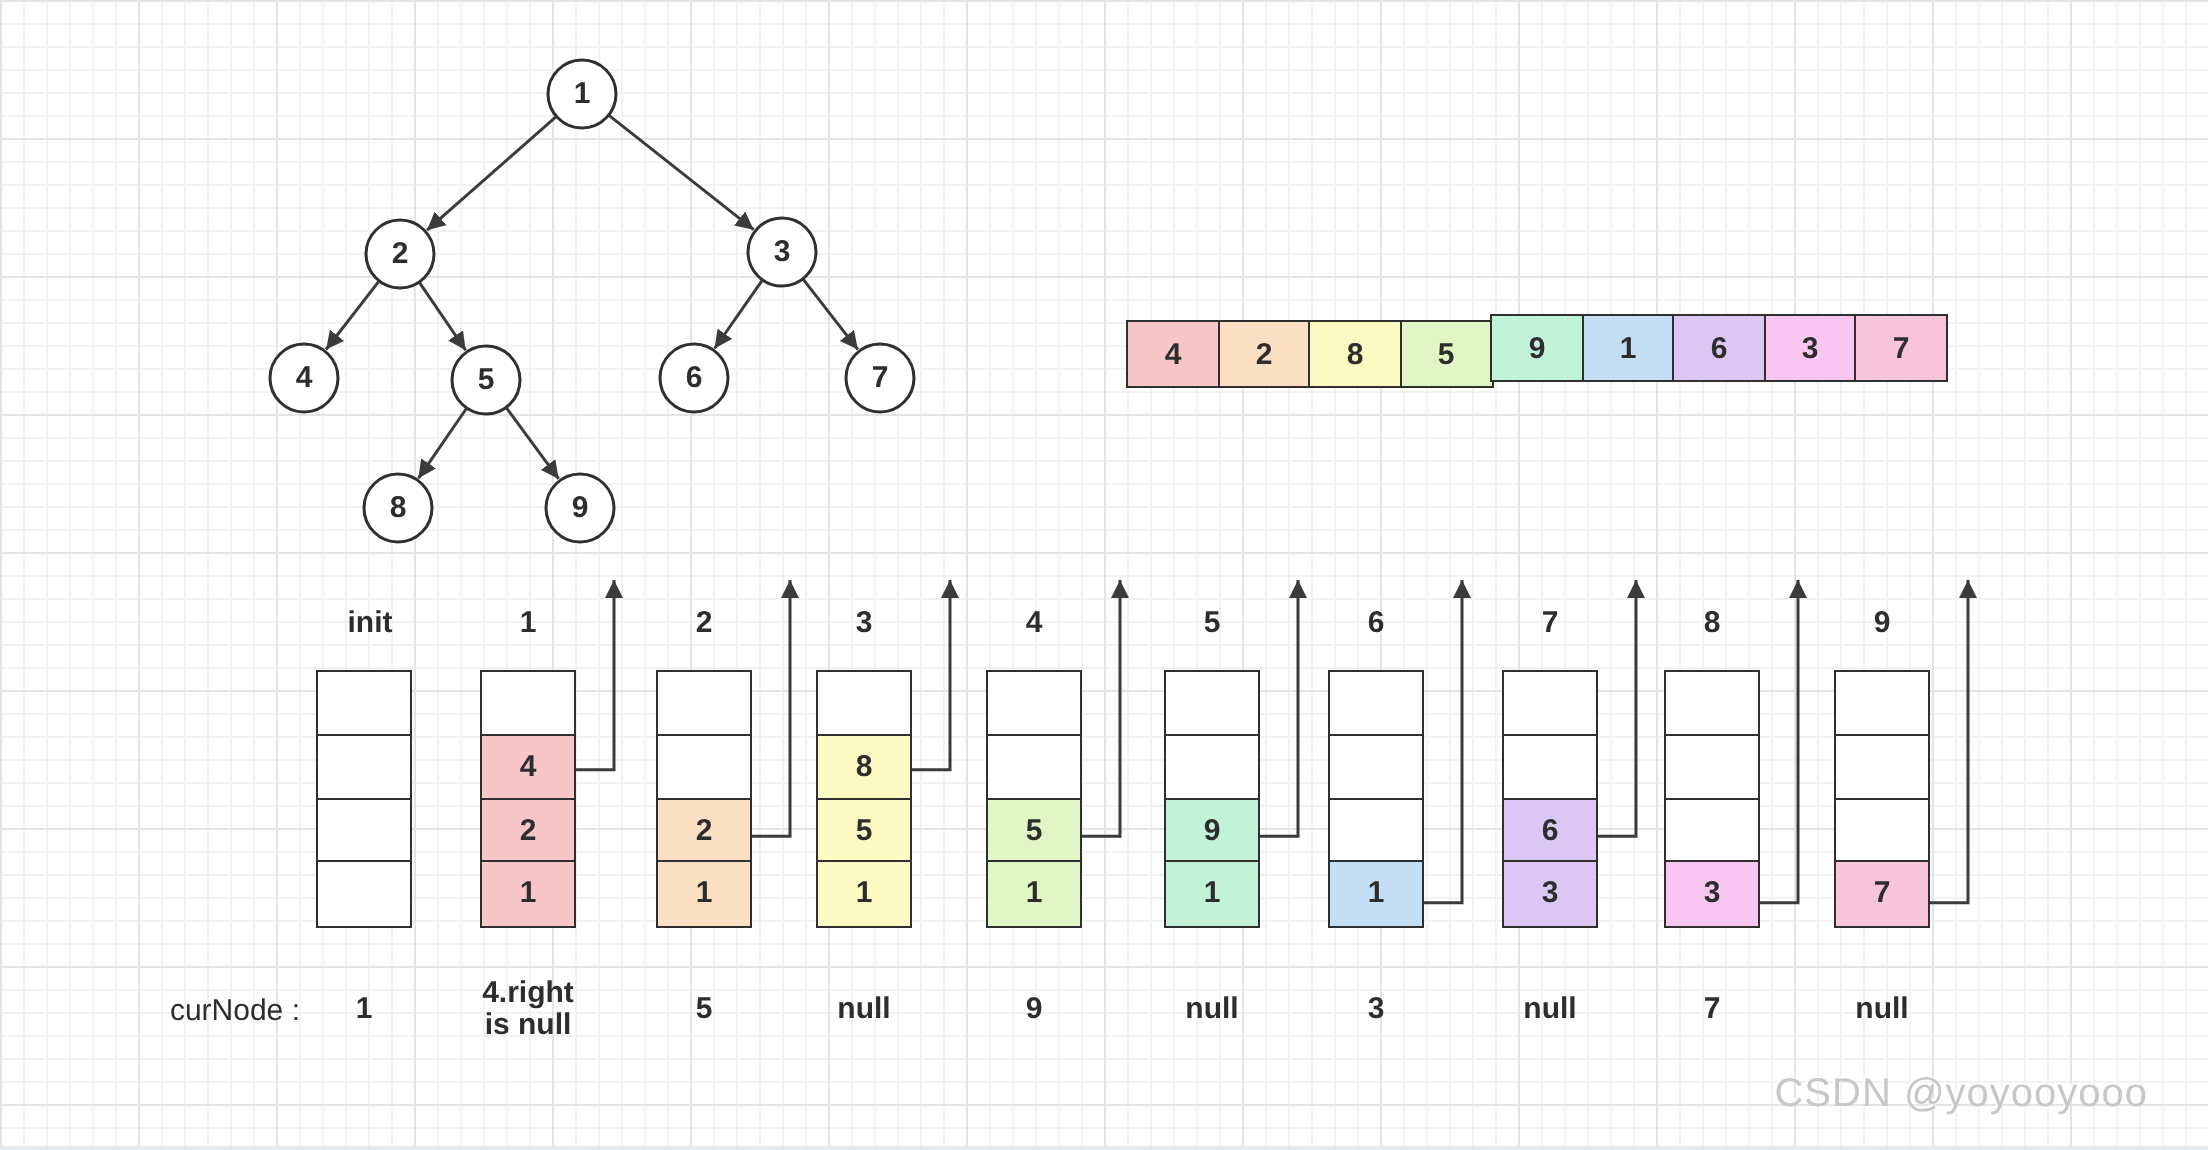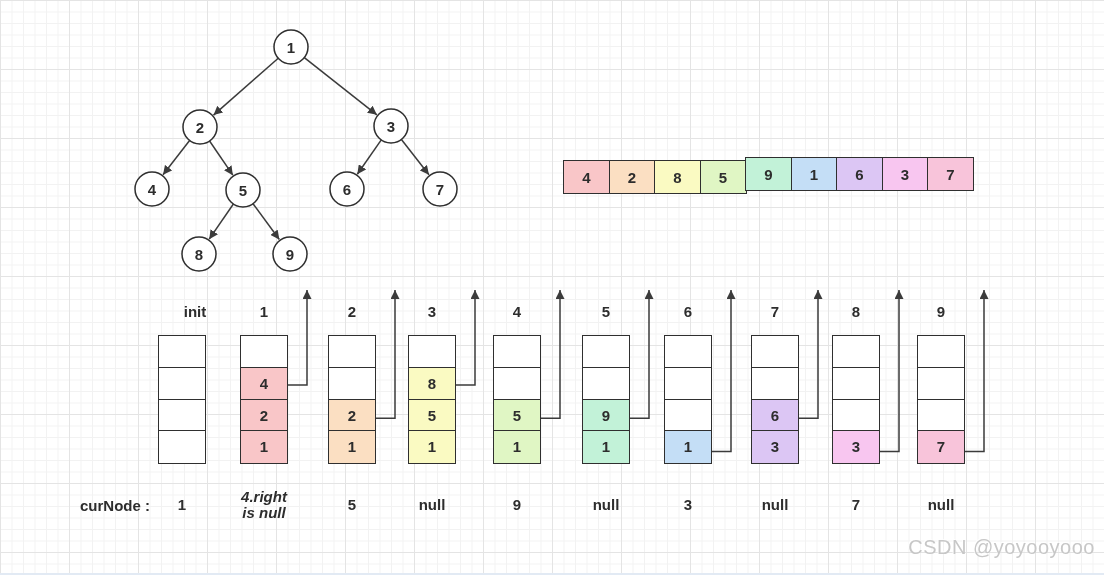--- a/index.html
+++ b/index.html
@@ -38,30 +38,30 @@
   .scell{
     box-sizing:border-box;width:48px;height:33.25px;border:1.5px solid #2f2f2f;
     display:flex;align-items:center;justify-content:center;
     font-size:15px;font-weight:bold;color:#2d2d2d;background:#ffffff;
   }
   .scell + .scell{margin-top:-1.5px;}
 
   .curnode-label{
     position:absolute;left:50px;top:488px;width:100px;height:34px;
     display:flex;align-items:center;justify-content:flex-end;
-    font-size:15px;font-weight:bold;color:#2d2d2d;
+    font-size:15px;font-weight:normal;color:#2d2d2d;
   }
   .curnode-val{
     position:absolute;top:488px;width:100px;height:34px;
     display:flex;align-items:center;justify-content:center;text-align:center;
     font-size:15px;font-weight:bold;color:#2d2d2d;
     white-space:pre-line;line-height:16px;
   }
   .watermark{
-    position:absolute;right:9px;top:536px;
+    position:absolute;right:30px;top:536px;
     font-size:20px;color:#c7c7c7;letter-spacing:.5px;
     text-shadow:-1px -1px 0 rgba(255,255,255,.9);
   }
   .bottom-edge{position:absolute;left:0;right:0;bottom:0;height:2px;background:#e2eaf4;}
 </style>
 </head>
 <body>
 
 <div class="stage">
   <svg class="diagram" viewBox="0 0 1104 575" xmlns="http://www.w3.org/2000/svg">
@@ -117,36 +117,36 @@
       <div class="acell" style="background-color: rgb(250, 250, 194);">8</div>
       <div class="acell" style="background-color: rgb(224, 246, 196);">5</div>
       <div class="acell raised" style="background-color: rgb(194, 242, 216);">9</div>
       <div class="acell raised" style="background-color: rgb(196, 222, 246);">1</div>
       <div class="acell raised" style="background-color: rgb(220, 198, 244);">6</div>
       <div class="acell raised" style="background-color: rgb(248, 198, 240);">3</div>
       <div class="acell raised" style="background-color: rgb(248, 196, 218);">7</div>
     </div>
 
   <div id="stacks">
-      <div class="stack-label" style="left: 155px;">init</div>
+      <div class="stack-label" style="left: 145px;">init</div>
       <div class="stack-col" style="left: 158px;">
         <div class="scell"></div>
         <div class="scell"></div>
         <div class="scell"></div>
         <div class="scell"></div>
       </div>
       <div class="curnode-val" style="left: 132px;">1</div>
       <div class="stack-label" style="left: 224px;">1</div>
       <div class="stack-col" style="left: 240px;">
         <div class="scell"></div>
         <div class="scell" style="background-color: rgb(249, 198, 200);">4</div>
         <div class="scell" style="background-color: rgb(249, 198, 200);">2</div>
         <div class="scell" style="background-color: rgb(249, 198, 200);">1</div>
       </div>
-      <div class="curnode-val" style="left: 214px; font-style: italic;">4.right
+      <div class="curnode-val" style="left: 214px;">4.right
 is null</div>
       <div class="stack-label" style="left: 312px;">2</div>
       <div class="stack-col" style="left: 328px;">
         <div class="scell"></div>
         <div class="scell"></div>
         <div class="scell" style="background-color: rgb(251, 223, 194);">2</div>
         <div class="scell" style="background-color: rgb(251, 223, 194);">1</div>
       </div>
       <div class="curnode-val" style="left: 302px;">5</div>
       <div class="stack-label" style="left: 392px;">3</div>

